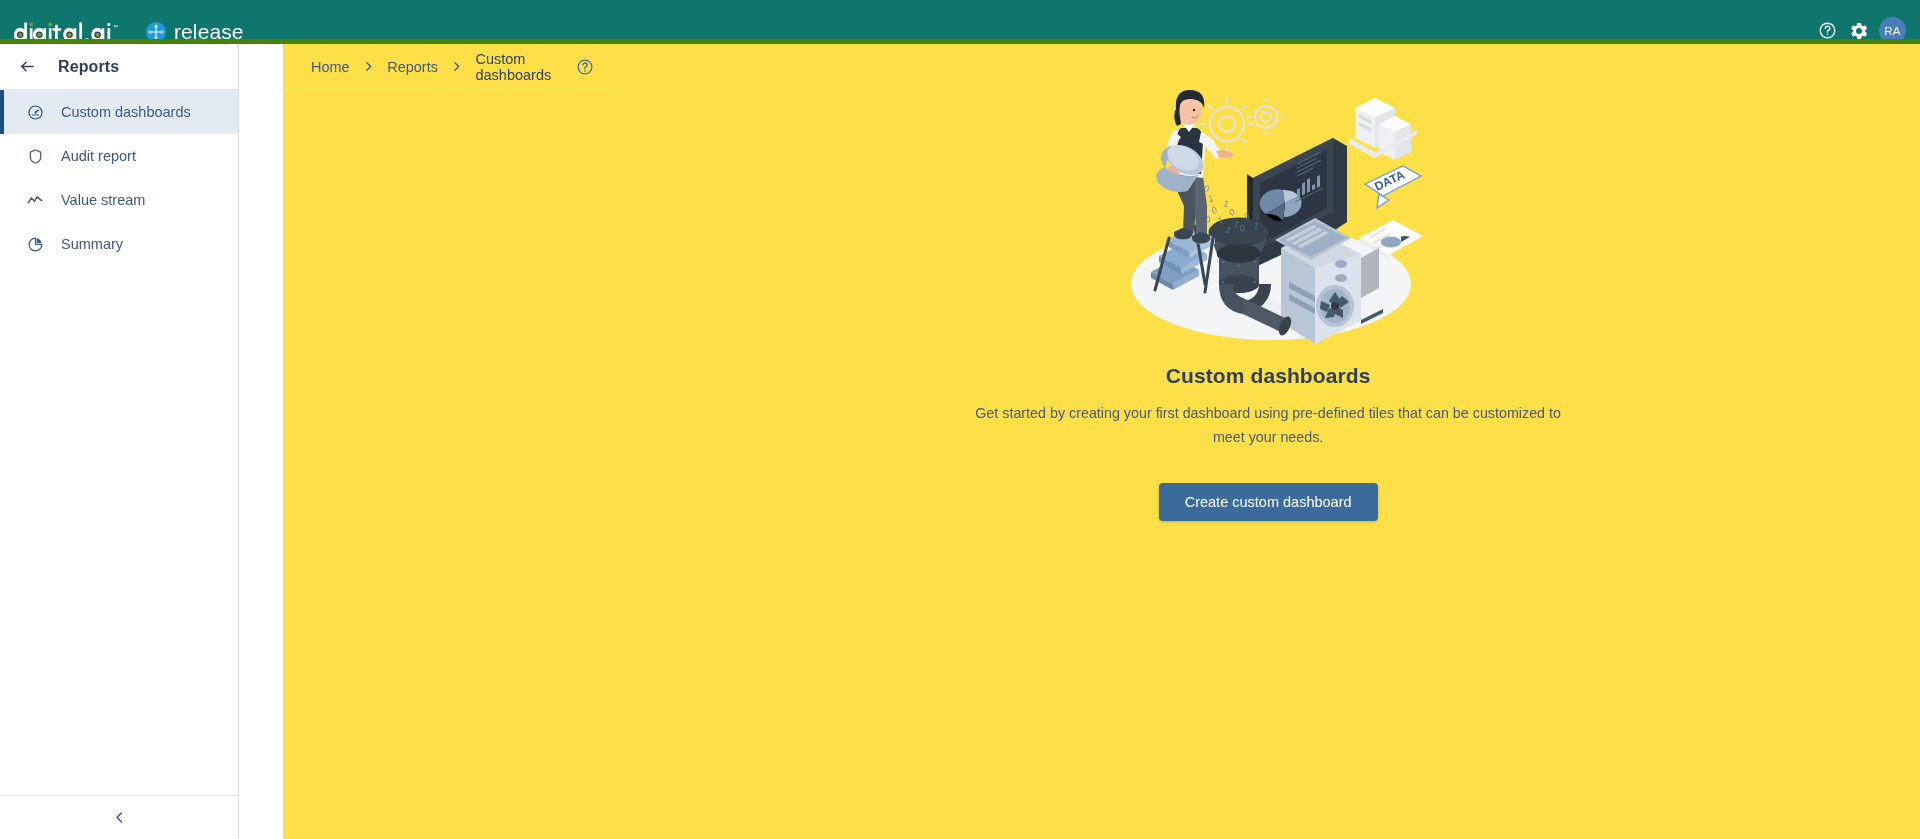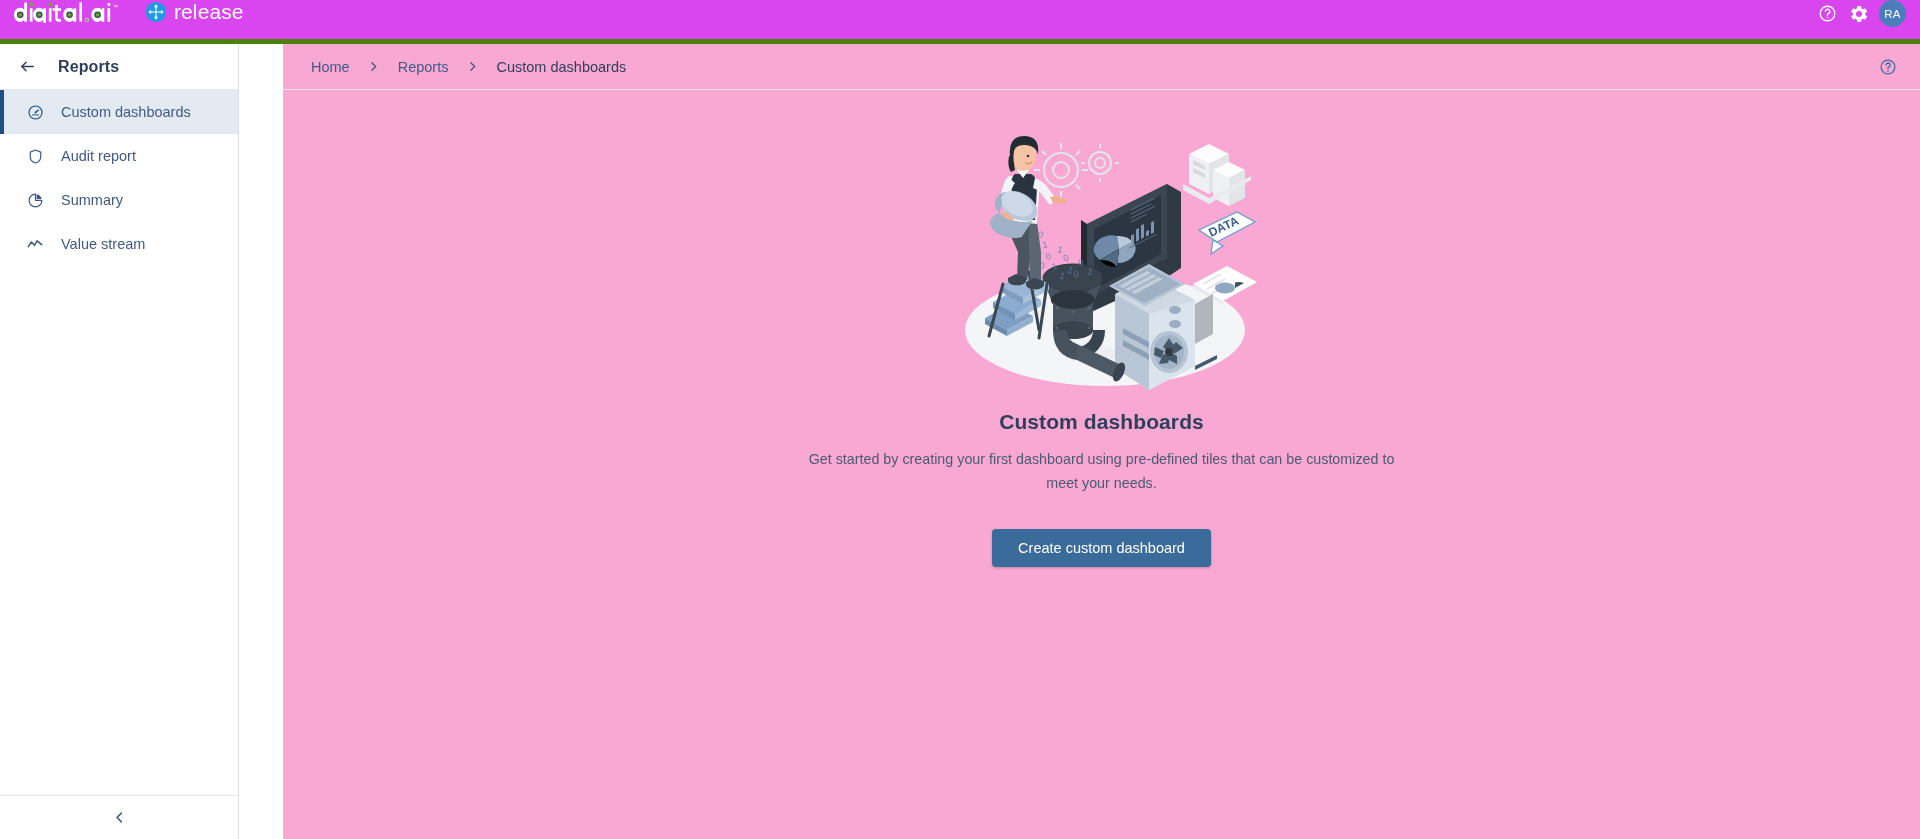--- a/index.html
+++ b/index.html
@@ -6,22 +6,22 @@
   html, body {
     width: 1920px; height: 839px;
     font-family: "Liberation Sans", sans-serif;
     background: #ffffff;
     overflow: hidden;
   }
   .app { width: 1920px; height: 839px; display: flex; flex-direction: column; position: relative; }
 
   
   .topbar {
-    height: 44px; background: #d946ef; flex: 0 0 44px;
-    display: flex; align-items: flex-start; position: relative;
+    height: 44px; background: #0f766e; flex: 0 0 44px;
+    display: flex; align-items: flex-end; position: relative;
   }
   .topbar-accent {
     position: absolute; left: 0; right: 0; bottom: 0; height: 5px; background: #4a8209;
   }
   .brand { display: flex; align-items: center; padding-left: 14px; gap: 10px; }
   .logo-digitalai { height: 22px; display: block; }
   .release-mark { display: flex; align-items: center; gap: 7px; }
   .release-word { color: #ffffff; font-size: 21px; letter-spacing: .1px; font-weight: 400; position: relative;}
 
   .topbar-right { margin-left: auto; display: flex; align-items: center; gap: 8px; padding-right: 14px; }
@@ -59,21 +59,21 @@
     content: ""; position: absolute; left: 0; top: 0; bottom: 0; width: 4px; background: #1e4e87;
   }
 
   .sidebar-foot {
     margin-top: auto; height: 44px; border-top: 1px solid #e3e6ea;
     display: flex; align-items: center; justify-content: center;
   }
   .collapse-btn { width: 22px; height: 22px; display: flex; align-items: center; justify-content: center; cursor: pointer; }
 
   
-  .main { flex: 1; display: flex; flex-direction: column; min-width: 0; background: #f9a8d4; }
+  .main { flex: 1; display: flex; flex-direction: row; min-width: 0; background: #fde047; }
   .crumbbar {
     height: 46px; flex: 0 0 46px; border-bottom: 1px solid #e3e6ea;
     display: flex; align-items: center; padding: 0 22px 0 26px;
   }
   .crumbs { display: flex; align-items: center; gap: 0; }
   .crumb { font-size: 14.5px; color: #3f5a86; cursor: pointer; padding: 0 2px; }
   .crumb.current { color: #2e3f5c; cursor: default; }
   .crumb-sep { width: 44px; display: flex; align-items: center; justify-content: center; }
   .crumb-help { margin-left: auto; width: 20px; height: 20px; cursor: pointer; display:flex; align-items:center; justify-content:center;}
 
@@ -209,35 +209,35 @@
           <span class="ico">
             <svg width="17" height="17" viewBox="0 0 24 24" fill="none" stroke="#3f5a86" stroke-width="1.7" stroke-linejoin="round">
               <path d="M12 2.8l7.4 3v6.1c0 4.5-3 8-7.4 9.3-4.4-1.3-7.4-4.8-7.4-9.3V5.8l7.4-3z"></path>
             </svg>
           </span>
           <span>Audit report</span>
         </div>
 
         <div class="nav-item">
           <span class="ico">
+            <svg width="18" height="18" viewBox="0 0 24 24" fill="none" stroke="#3f5a86" stroke-width="2" stroke-linecap="round" stroke-linejoin="round">
+              <path d="M3 15.5l4.3-6.2 4 4.5 3.4-6 6.3 5"></path>
+            </svg>
+          </span>
+          <span>Value stream</span>
+        </div>
+
+        <div class="nav-item">
+          <span class="ico">
             <svg width="17" height="17" viewBox="0 0 24 24" fill="none" stroke="#3f5a86" stroke-width="1.7">
               <path d="M12 3a9 9 0 1 0 9 9h-9V3z"></path>
               <path d="M13.6 3.2A9 9 0 0 1 20.8 10.4h-7.2V3.2z" fill="#3f5a86" stroke="none"></path>
             </svg>
           </span>
           <span>Summary</span>
-        </div>
-
-        <div class="nav-item">
-          <span class="ico">
-            <svg width="18" height="18" viewBox="0 0 24 24" fill="none" stroke="#3f5a86" stroke-width="2" stroke-linecap="round" stroke-linejoin="round">
-              <path d="M3 15.5l4.3-6.2 4 4.5 3.4-6 6.3 5"></path>
-            </svg>
-          </span>
-          <span>Value stream</span>
         </div>
 
       </div>
 
       <div class="sidebar-foot">
         <span class="collapse-btn">
           <svg width="15" height="15" viewBox="0 0 24 24" fill="none" stroke="#3f5a86" stroke-width="2.4" stroke-linecap="round" stroke-linejoin="round">
             <path d="M15 5l-7 7 7 7"></path>
           </svg>
         </span>

